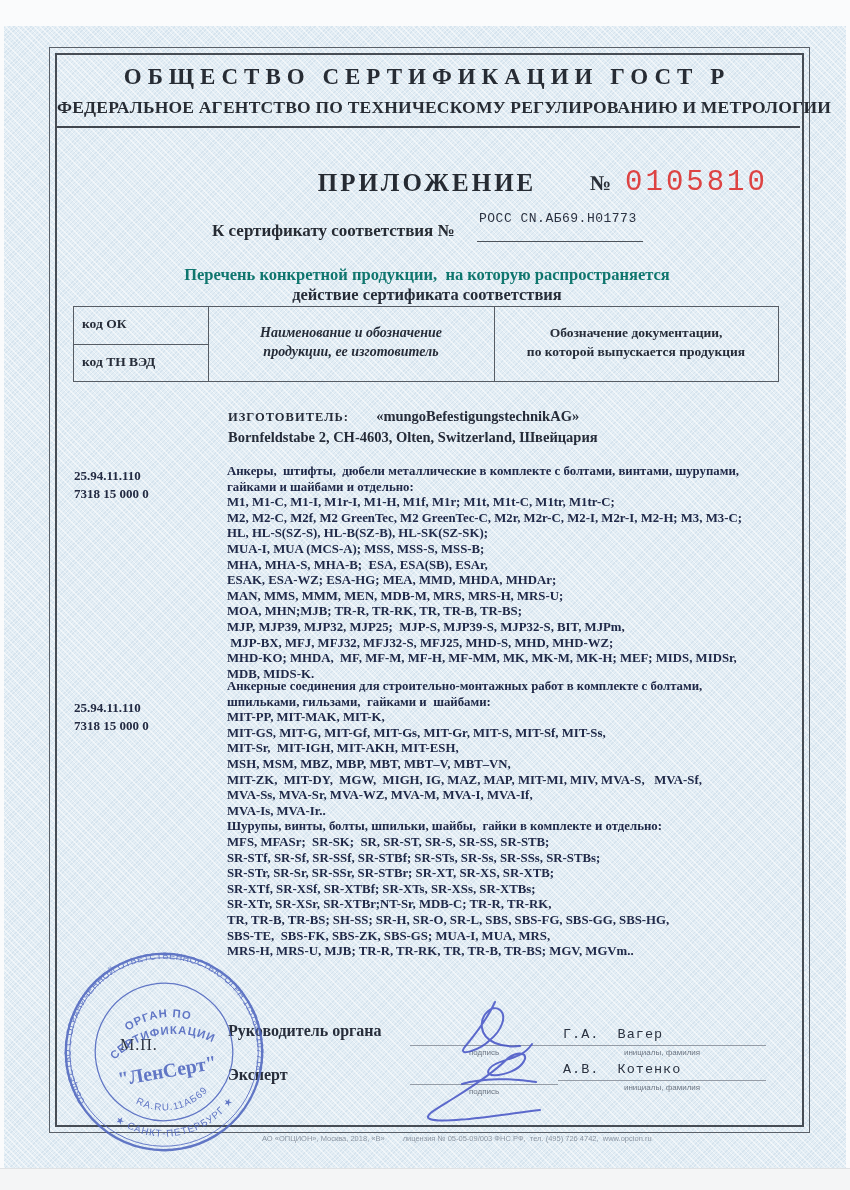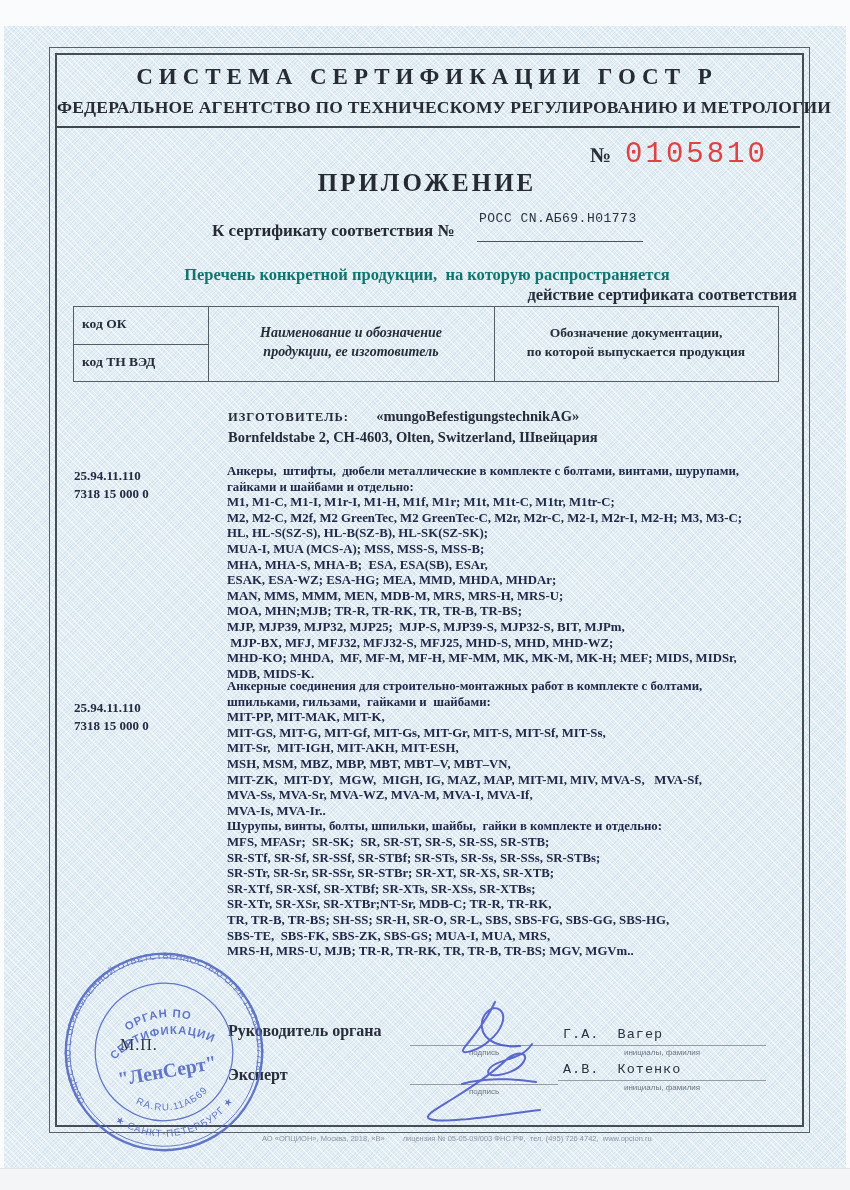--- a/index.html
+++ b/index.html
@@ -14,29 +14,29 @@
   .frame-outer{position:absolute;left:49px;top:47px;width:759px;height:1084px;border:1px solid #5a6068;pointer-events:none;}
   .frame-inner{position:absolute;left:55px;top:53px;width:745px;height:1070px;border:2px solid #474d55;pointer-events:none;}
   .hdr1{position:absolute;left:57px;top:64px;width:740px;text-align:center;
         font-weight:bold;font-size:23px;letter-spacing:6px;color:#272c34;white-space:pre;}
   .hdr2{position:absolute;left:57px;top:97px;width:740px;text-align:center;
         font-weight:bold;font-size:17.5px;letter-spacing:0.2px;color:#272c34;white-space:pre;}
   .hdr-div{position:absolute;left:57px;top:126px;width:743px;height:2px;background:#40464e;}
   .numrow{position:absolute;left:590px;top:138px;display:flex;align-items:baseline;}
   .numsign{font-weight:bold;font-size:21px;color:#2b3038;}
   .numval{margin-left:14px;font-family:"Liberation Mono", monospace;font-size:29px;
-          letter-spacing:3px;color:#dd4343;}
+          letter-spacing:3px;color:#dd4343;margin-top:28px;}
   .doctitle{position:absolute;left:57px;top:169px;width:740px;text-align:center;
             font-weight:bold;font-size:25px;letter-spacing:3px;color:#262b33;}
   .certlabel{position:absolute;left:212px;top:221px;font-weight:bold;font-size:17px;color:#262b33;white-space:pre;}
   .certval{position:absolute;left:479px;top:211px;font-family:"Liberation Mono", monospace;
            font-size:13px;letter-spacing:0.5px;color:#2b3140;white-space:pre;}
   .certline{position:absolute;left:477px;top:241px;width:166px;border-bottom:1px solid #4c525a;}
   .sub1{position:absolute;left:57px;top:265px;width:740px;text-align:center;font-weight:bold;font-size:16.5px;color:#0f766e;white-space:pre;}
-  .sub2{position:absolute;left:57px;top:285px;width:740px;text-align:right;font-weight:bold;font-size:16.5px;color:#262c38;white-space:pre;}
+  .sub2{position:absolute;left:57px;top:285px;width:740px;text-align:center;font-weight:bold;font-size:16.5px;color:#262c38;white-space:pre;}
   .tbl{position:absolute;left:73px;top:306px;width:704px;height:74px;border:1px solid #565c64;}
   .tbl .v1{position:absolute;left:134px;top:0;height:100%;width:0;border-left:1px solid #565c64;}
   .tbl .v2{position:absolute;left:420px;top:0;height:100%;width:0;border-left:1px solid #565c64;}
   .tbl .hsplit{position:absolute;left:0;top:37px;width:134px;height:0;border-top:1px solid #565c64;}
   .tbl .c1a{position:absolute;left:8px;top:9px;font-weight:bold;font-size:13.5px;color:#262c38;}
   .tbl .c1b{position:absolute;left:8px;top:47px;font-weight:bold;font-size:13.5px;color:#262c38;}
   .tbl .c2{position:absolute;left:134px;top:16px;width:286px;text-align:center;font-weight:bold;
            font-size:14px;line-height:19px;color:#262c38;white-space:pre-line;font-style:italic;}
   .tbl .c3{position:absolute;left:420px;top:16px;width:284px;text-align:center;font-weight:bold;
            font-size:13.5px;line-height:19px;color:#262c38;white-space:pre-line;}
@@ -72,21 +72,21 @@
 </style>
 </head>
 <body>
 
 <div class="page">
   <div class="sheet"></div>
   <div class="scan-edge"></div>
   <div class="frame-outer"></div>
   <div class="frame-inner"></div>
 
-  <div class="hdr1">СИСТЕМА СЕРТИФИКАЦИИ ГОСТ Р</div>
+  <div class="hdr1">ОБЩЕСТВО СЕРТИФИКАЦИИ ГОСТ Р</div>
   <div class="hdr2">ФЕДЕРАЛЬНОЕ АГЕНТСТВО ПО ТЕХНИЧЕСКОМУ РЕГУЛИРОВАНИЮ И МЕТРОЛОГИИ</div>
   <div class="hdr-div"></div>
 
   <div class="numrow">
     <span class="numsign">№</span>
     <span class="numval">0105810</span>
   </div>
 
   <div class="doctitle">ПРИЛОЖЕНИЕ</div>
 

